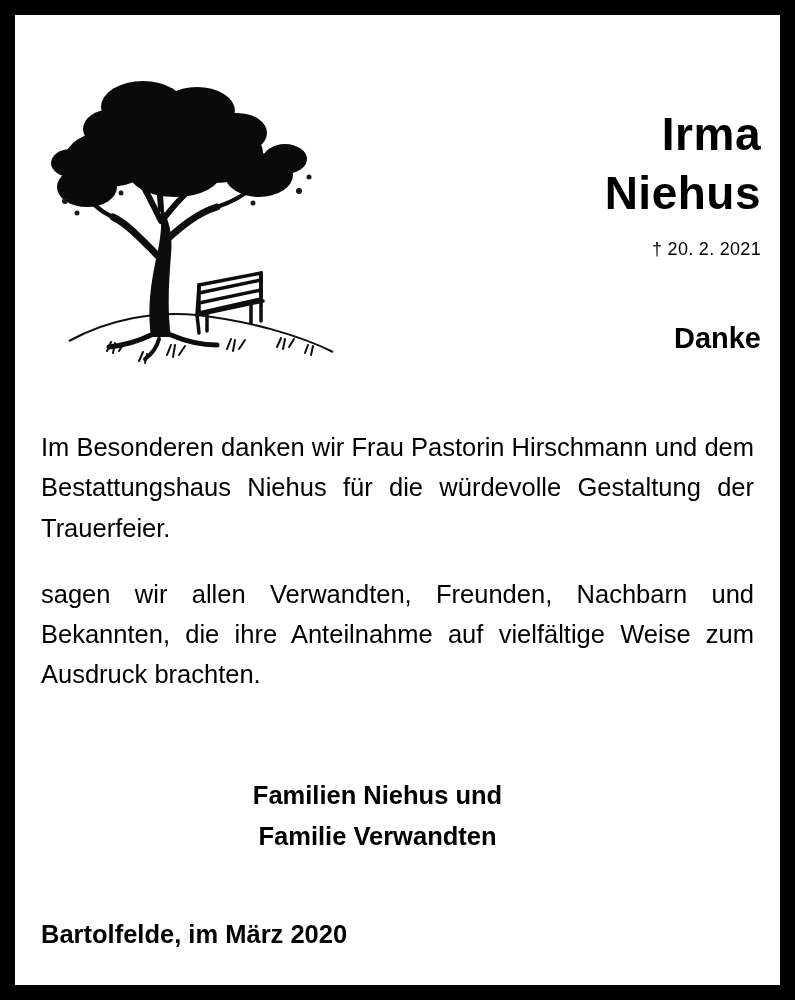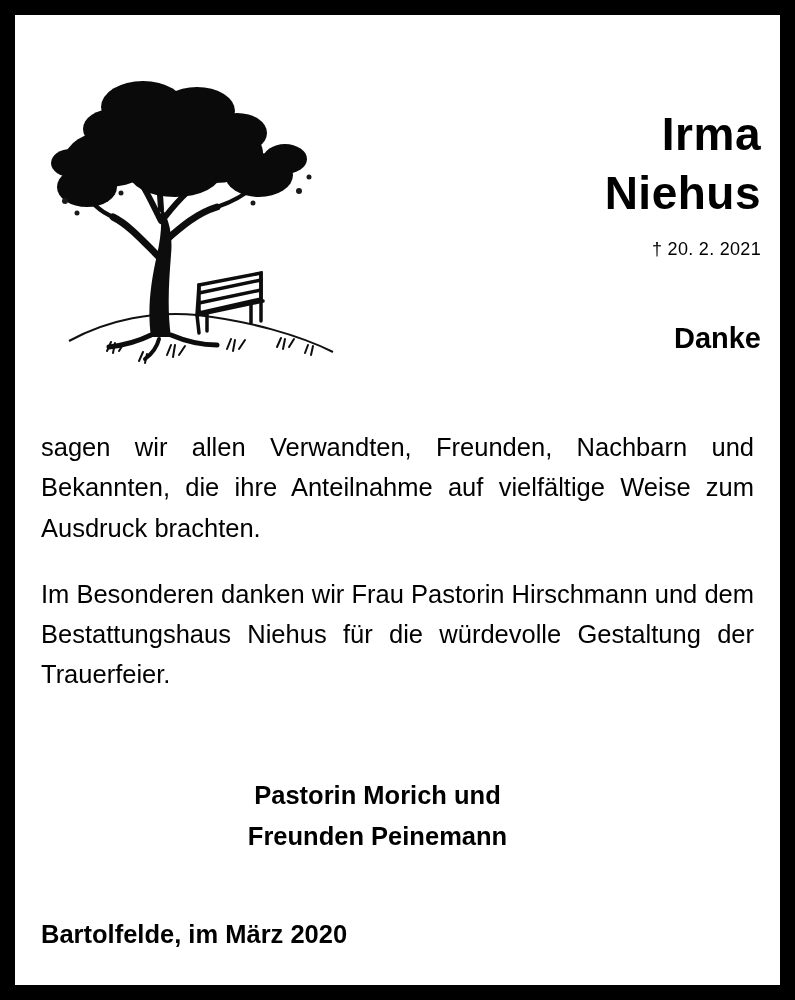--- a/index.html
+++ b/index.html
@@ -191,25 +191,25 @@
       <div class="name-block">
         <div class="deceased-name">Irma</div>
         <div class="deceased-name">Niehus</div>
         <div class="death-date">† 20. 2. 2021</div>
         <div class="thanks-heading">Danke</div>
       </div>
 
     </div>
 
     <div class="body-text">
+      <p class="paragraph">Im Besonderen danken wir Frau Pastorin Hirschmann und dem Bestattungshaus Niehus für die würdevolle Gestaltung der Trauerfeier.</p>
       <p class="paragraph">sagen wir allen Verwandten, Freunden, Nachbarn und Bekannten, die ihre Anteilnahme auf vielfältige Weise zum Ausdruck brachten.</p>
-      <p class="paragraph">Im Besonderen danken wir Frau Pastorin Hirschmann und dem Bestattungshaus Niehus für die würdevolle Gestaltung der Trauerfeier.</p>
     </div>
 
     <div class="signature">
-      <div class="signature-line">Pastorin Morich und</div>
-      <div class="signature-line">Freunden Peinemann</div>
+      <div class="signature-line">Familien Niehus und</div>
+      <div class="signature-line">Familie Verwandten</div>
     </div>
 
     <div class="footer-place">Bartolfelde, im März 2020</div>
 
   </div>
 </div>
 
 </body></html>

